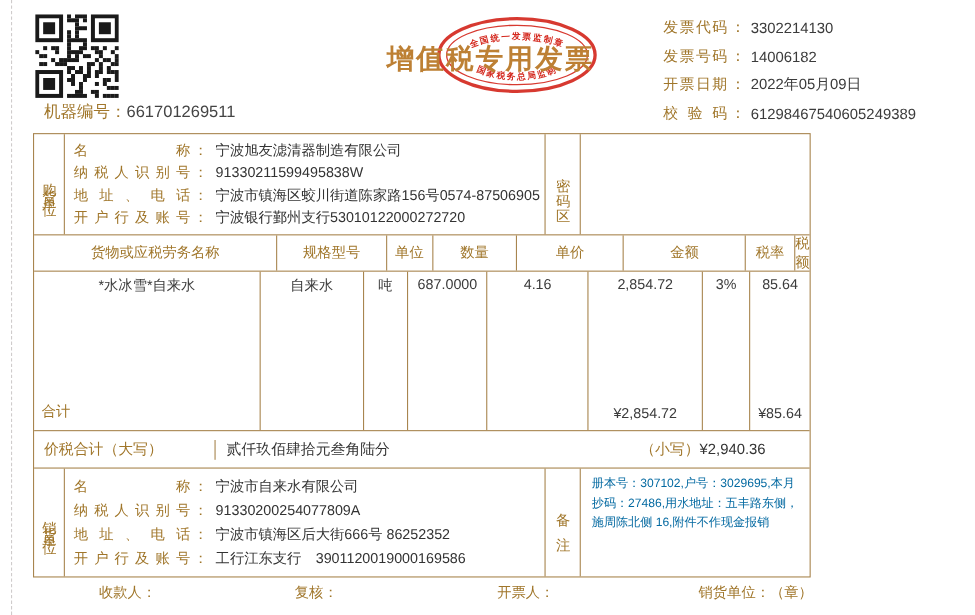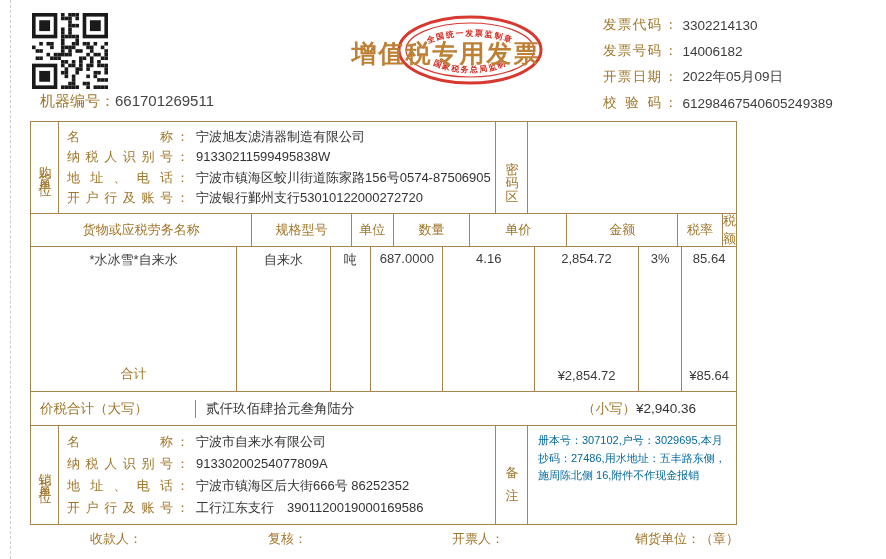--- a/index.html
+++ b/index.html
@@ -38,21 +38,21 @@
   .pwd-area,.flexfill{flex:1}
   .sec-table{height:178px;border-bottom:1px solid var(--border);display:flex;flex-direction:column}
   .thead{height:33px;border-bottom:1px solid var(--border);display:flex;align-items:center;color:var(--label);font-size:13px}
   .th{text-align:center;border-right:1px solid var(--border);height:100%;display:flex;align-items:center;justify-content:center}
   .th:last-child{border-right:none}
   .tbody{flex:1;display:flex;font-size:13px}
   .tcol{border-right:1px solid var(--border);display:flex;flex-direction:column;justify-content:space-between;padding:4px 7px 8px 7px}
   .tcol:last-child{border-right:none}
   .c0{width:232px}.c1{width:104px}.c2{width:44px}.c3{width:80px}.c4{width:102px}.c5{width:116px}.c6{width:47px}.c7{flex:1}
   .cell-left{text-align:center}.cell-right{text-align:center}
-  .total-label{color:var(--label);text-align:center}
+  .total-label{color:var(--label);text-align:left}
   .sec-sum{height:34px;display:flex;align-items:center;border-bottom:1px solid var(--border);font-size:13.5px}
   .sum-label{width:165px;border-right:1px solid var(--border);color:var(--label);display:flex;align-items:center;padding-left:9px;white-space:nowrap}
   .sum-words{flex:1;display:flex;align-items:center;justify-content:space-between;padding-left:10px;color:#333}
   .sum-small{padding-right:40px;white-space:nowrap}
   .small-lbl{color:var(--label)}
   .small-val{color:#333}
   .sec-seller{flex:1}
   .remark-area{flex:1;padding:6px 10px;font-size:11px;line-height:1.6;color:#0369a1}
   .footer{position:absolute;left:0;top:530px;width:886px;font-size:13px;color:var(--label)}
   .footer span{position:absolute;white-space:nowrap}

